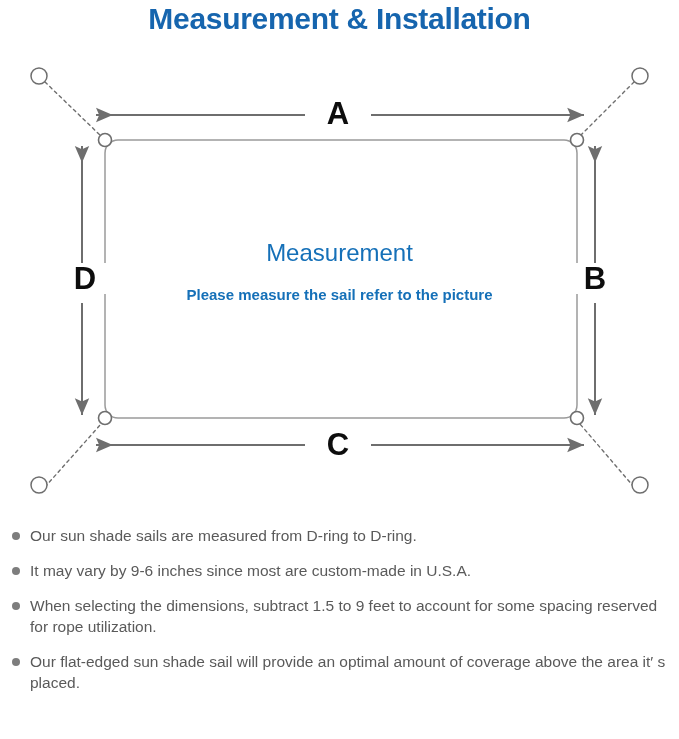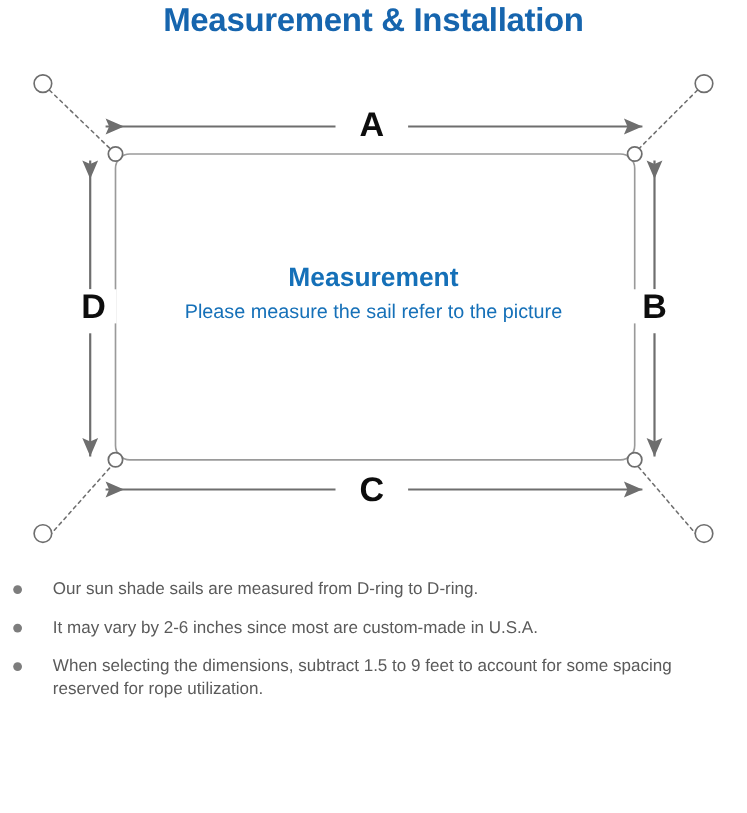--- a/index.html
+++ b/index.html
@@ -69,44 +69,44 @@
   .center-block {
     position: absolute;
     left: 0;
     top: 190px;
     width: 679px;
     text-align: center;
     pointer-events: none;
   }
   .center-title {
     font-size: 24px;
-    font-weight: bold;
+    font-weight: normal;
     color: #1570b8;
     line-height: 30px;
     white-space: nowrap;
   }
   .center-sub {
-    font-size: 18px;
-    font-weight: normal;
+    font-size: 15px;
+    font-weight: bold;
     color: #1570b8;
     line-height: 22px;
-    margin-top: 4px;
+    margin-top: 16px;
     white-space: nowrap;
   }
 
   
   .notes {
     position: absolute;
     left: 0;
     top: 525px;
     width: 679px;
   }
   .note-item {
     position: relative;
-    padding-left: 48px;
+    padding-left: 30px;
     margin-bottom: 14px;
     font-size: 15.5px;
     line-height: 21px;
     color: #5a5a5a;
   }
   .note-item:last-child { margin-bottom: 0; }
   .note-bullet {
     position: absolute;
     left: 12px;
     top: 7px;
@@ -194,21 +194,25 @@
     </div>
   </div>
 
   <div class="notes">
     <div class="note-item">
       <span class="note-bullet"></span>
       <span class="note-text">Our sun shade sails are measured from D-ring to D-ring.</span>
     </div>
     <div class="note-item">
       <span class="note-bullet"></span>
-      <span class="note-text">It may vary by 2-6 inches since most are custom-made in U.S.A.</span>
+      <span class="note-text">It may vary by 9-6 inches since most are custom-made in U.S.A.</span>
     </div>
     <div class="note-item">
       <span class="note-bullet"></span>
       <span class="note-text">When selecting the dimensions, subtract 1.5 to 9 feet to account for some spacing reserved for rope utilization.</span>
     </div>
+    <div class="note-item">
+      <span class="note-bullet"></span>
+      <span class="note-text">Our flat-edged sun shade sail will provide an optimal amount of coverage above the area it′ s placed.</span>
+    </div>
   </div>
 
 </div>
 
 </body></html>

